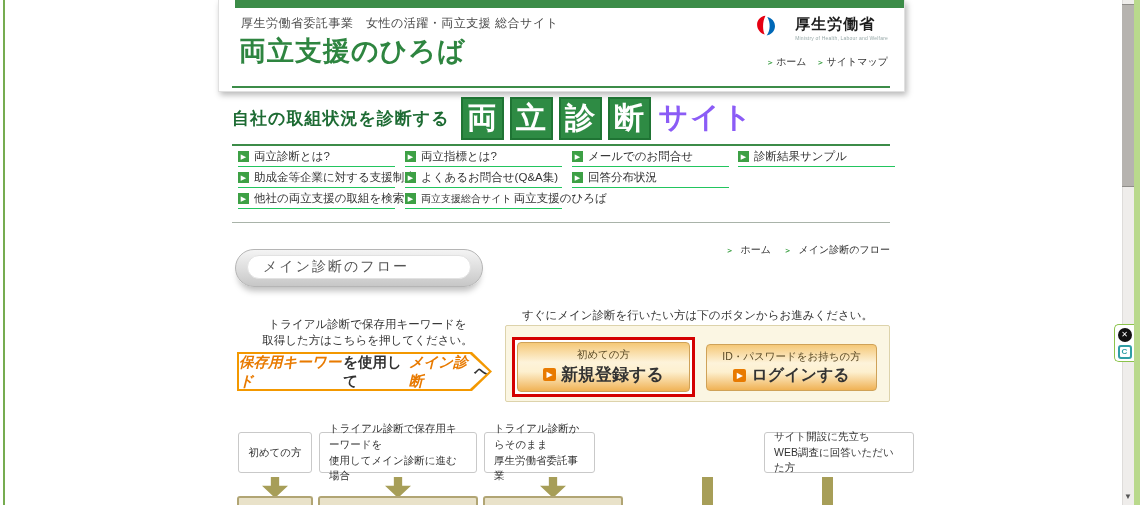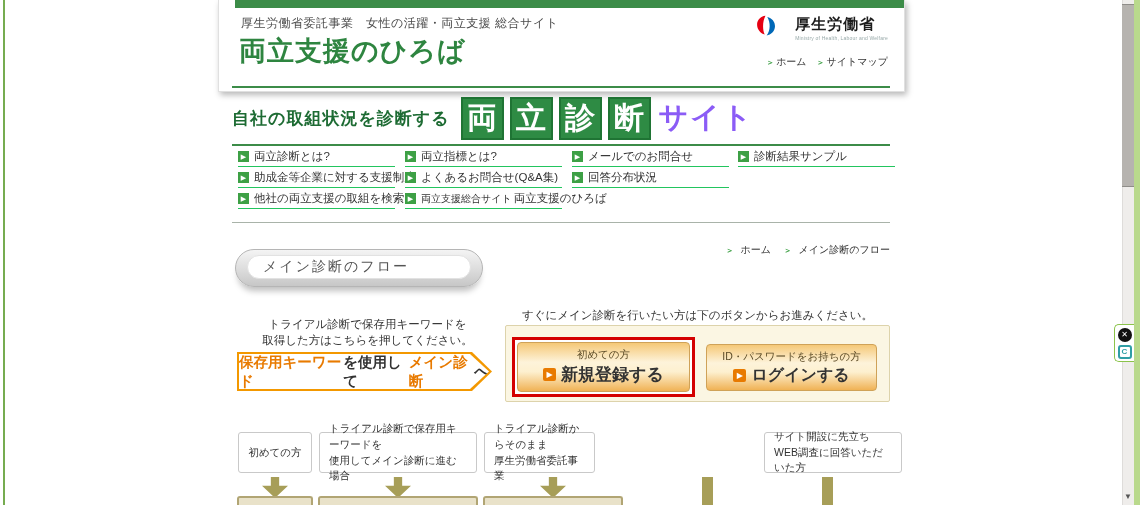--- a/index.html
+++ b/index.html
@@ -64,21 +64,21 @@
 
   
   .trial-note { position:absolute; left:245px; top:316px; width:245px; text-align:center;
     font-size:11.5px; color:#333; line-height:1.4; }
   .kw-btn { position:absolute; left:237px; top:352px; width:255px; height:39px; cursor:pointer; }
   .kw-outer { position:absolute; inset:0; background:#f39800;
     clip-path:polygon(0 0, calc(100% - 20px) 0, 100% 50%, calc(100% - 20px) 100%, 0 100%); }
   .kw-inner { position:absolute; left:2px; top:2px; right:3px; bottom:2px; background:#fff;
     clip-path:polygon(0 0, calc(100% - 19px) 0, 100% 50%, calc(100% - 19px) 100%, 0 100%);
     display:flex; align-items:center; justify-content:center; font-size:14.5px; font-weight:bold; }
-  .kw-orange { color:#e87a00; }
+  .kw-orange { color:#e87a00;font-style:italic; }
   .kw-dark { color:#333; }
 
   
   .cta-note { position:absolute; left:505px; top:308px; width:385px; text-align:center;
     font-size:11.5px; color:#333; }
   .cta-panel { position:absolute; left:505px; top:325px; width:385px; height:77px;
     background:#fbf6e3; border:1px solid #ddd3ab; border-radius:2px; }
   .red-hl { position:absolute; left:512px; top:337px; width:183px; height:60px;
     border:3px solid #d40000; background:#fff; padding:2px; cursor:pointer; }
   .btn-orange { width:100%; height:100%; border:1px solid #cfa258; border-radius:4px;
@@ -276,21 +276,21 @@
     <div>初めての方</div>
   </div>
   <div class="flow-box" style="left:319px;width:158px">
     <div>トライアル診断で保存用キーワードを</div>
     <div>使用してメイン診断に進む場合</div>
   </div>
   <div class="flow-box" style="left:484px;width:111px">
     <div>トライアル診断からそのまま</div>
     <div>厚生労働省委託事業</div>
   </div>
-  <div class="flow-box" style="left:764px;width:138px">
+  <div class="flow-box" style="left:764px;width:150px">
     <div>サイト開設に先立ち</div>
     <div>WEB調査に回答いただいた方</div>
   </div>
 
   <div class="flow-arrow" style="left:262px"></div>
   <div class="flow-arrow" style="left:385px"></div>
   <div class="flow-arrow" style="left:540px"></div>
   <div class="flow-bar" style="left:702px"></div>
   <div class="flow-bar" style="left:822px"></div>
 

